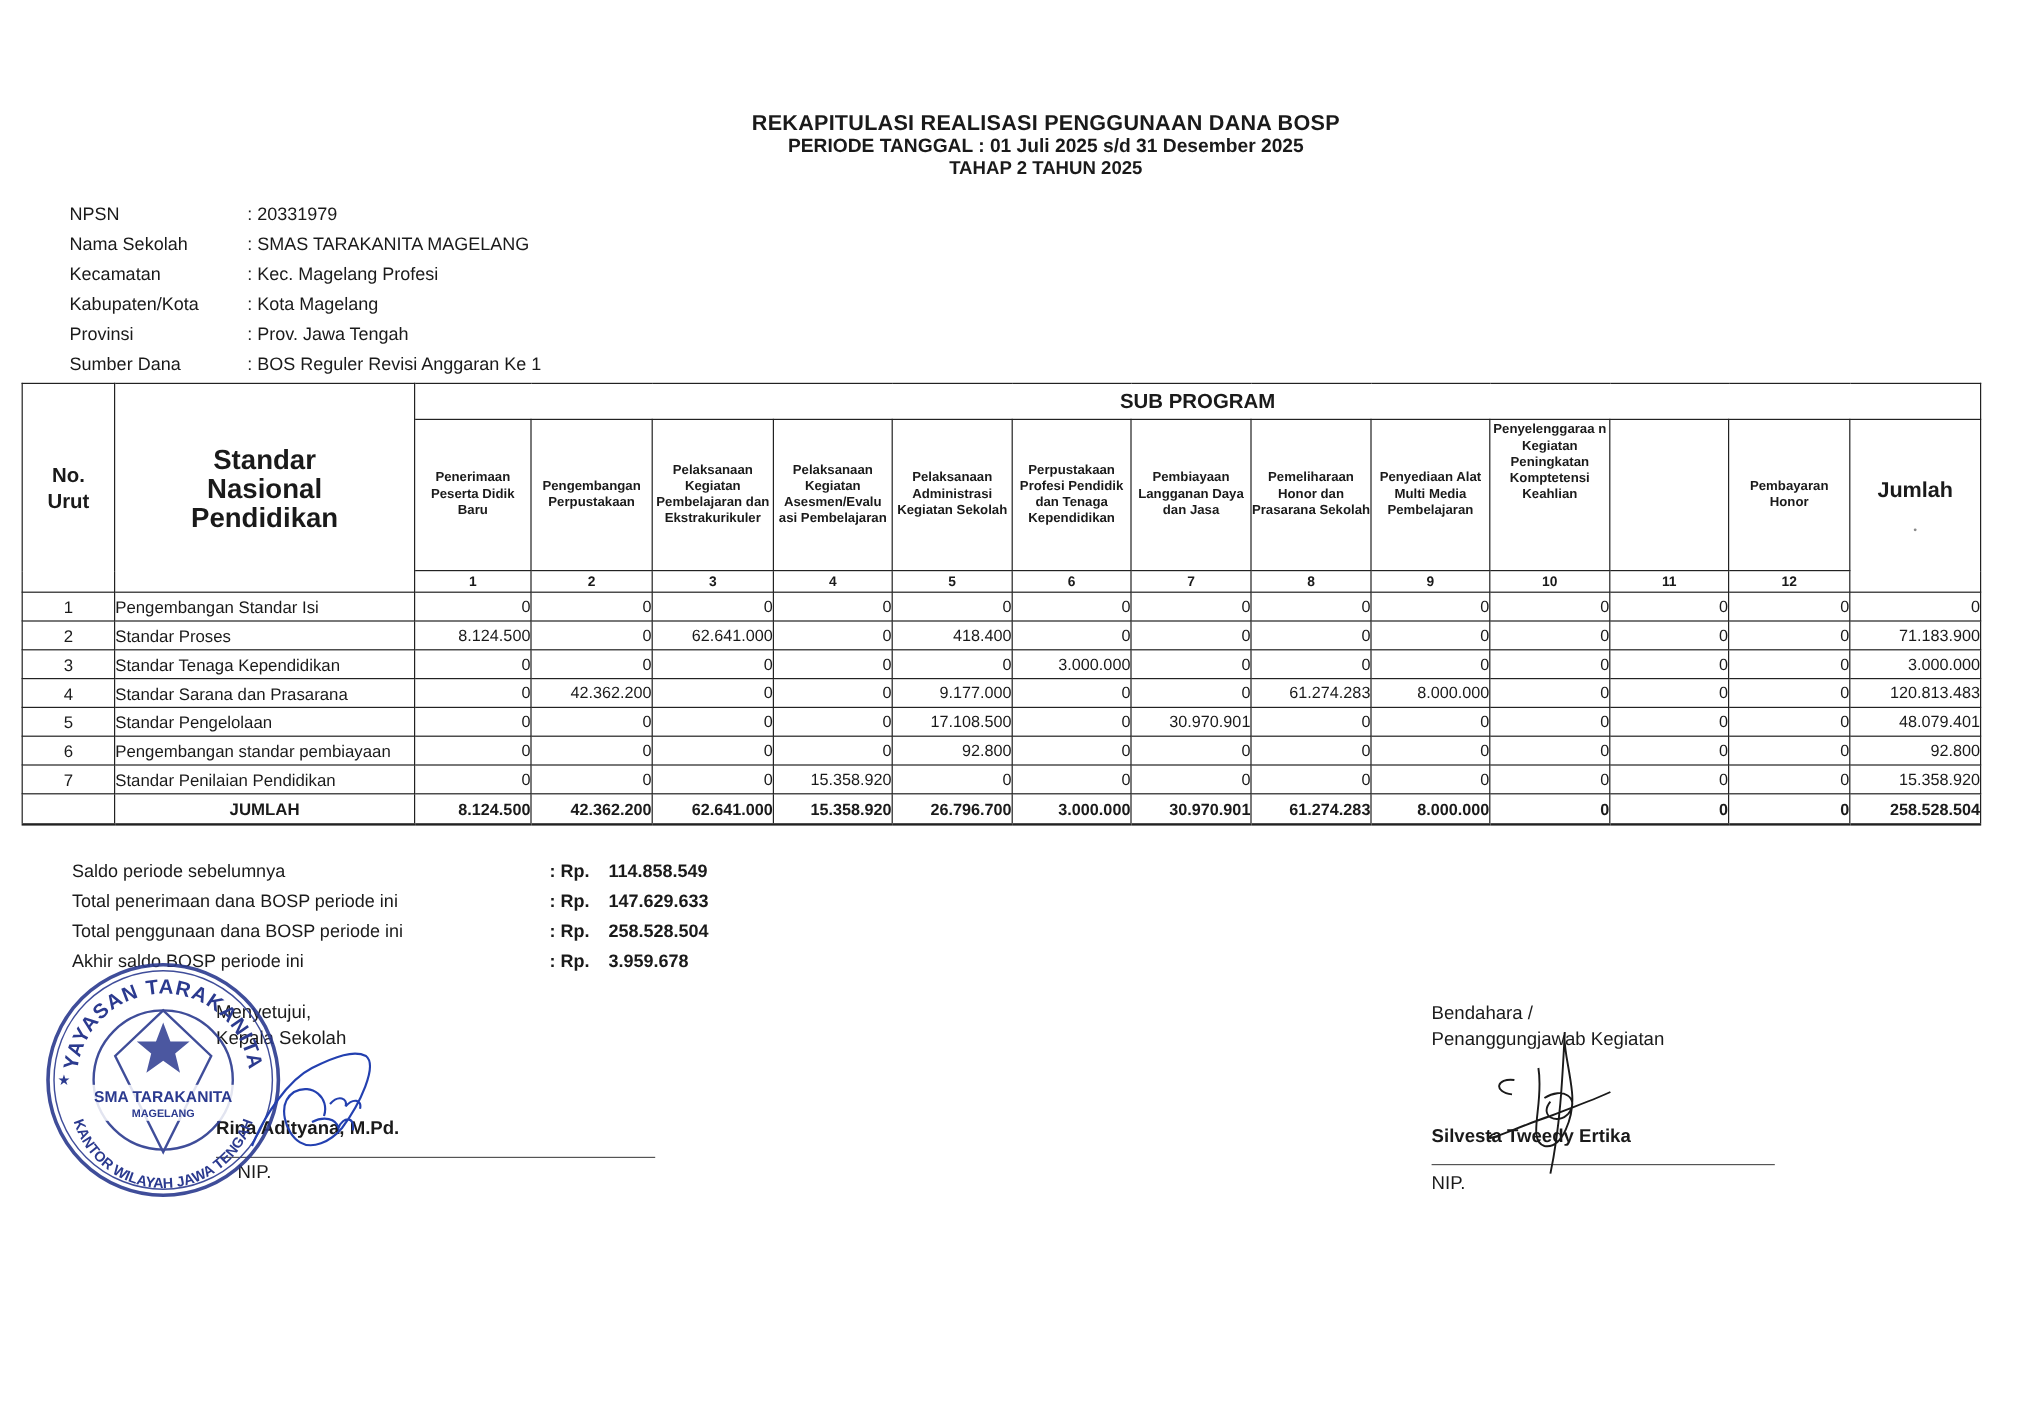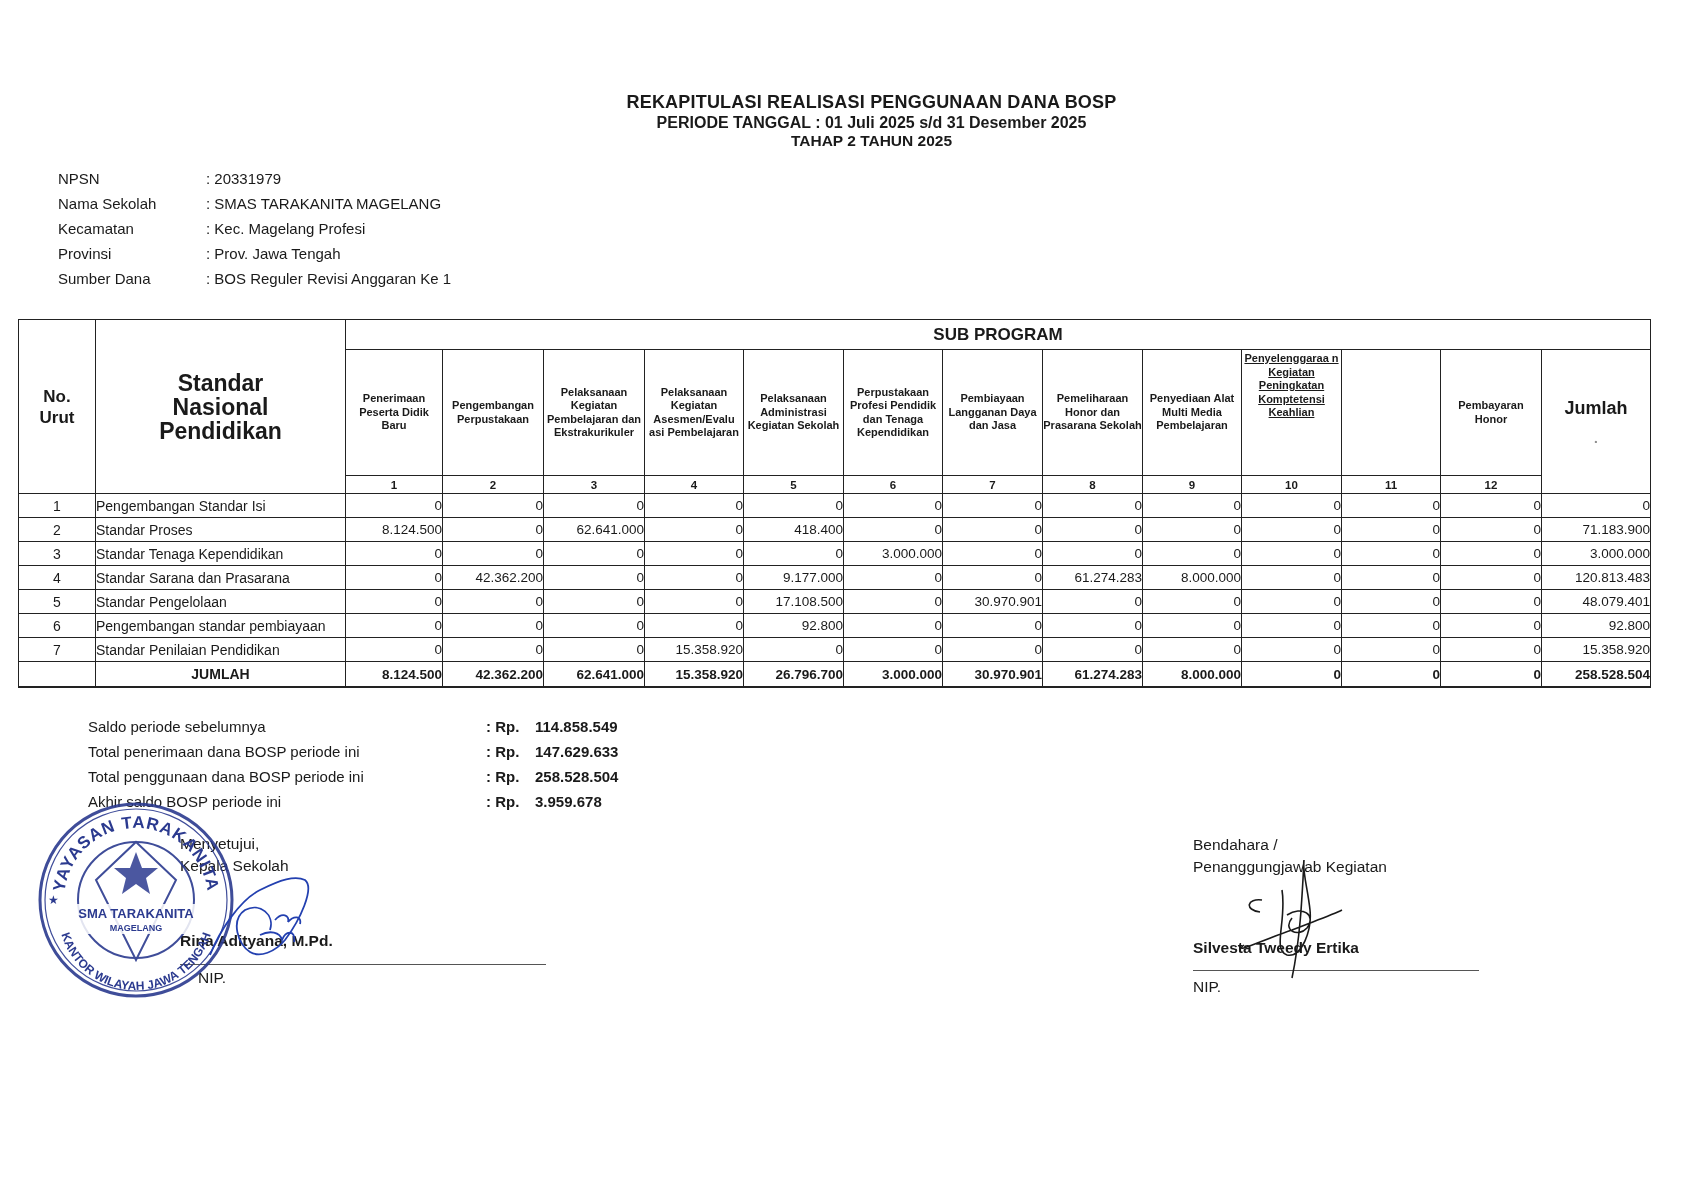--- a/index.html
+++ b/index.html
@@ -14,32 +14,32 @@
   .info .lbl { width:148px; }
   .info .val { }
 
   table.rekap { position:absolute; left:18px; top:319px; border-collapse:collapse; table-layout:fixed; width:1633px; }
   table.rekap td, table.rekap th { border:1.6px solid #222; padding:0; }
   th { font-weight:bold; }
   .h-no { font-size:17px; line-height:21px; }
   .h-snp { font-size:23px; line-height:24px; }
   .h-sub { font-size:17px; height:29px; text-align:center; }
   .h-col { font-size:11px; line-height:13.5px; text-align:center; vertical-align:middle; height:123px; padding:0 1px; }
-  .h-col.top { vertical-align:top; padding-top:2px;text-decoration:underline; }
+  .h-col.top { vertical-align:top; padding-top:2px; }
   .h-num { font-size:11.5px; height:17px; text-align:center; }
   .h-jml { font-size:18px; }
   .h-jml .dot { display:block; font-size:8px; color:#888; margin-top:18px; }
   td.no { text-align:center; font-size:14px; height:23px; }
   td.name { font-size:14px; padding-left:3px; white-space:nowrap; }
   td.num { text-align:right; font-size:13.5px; padding-right:3px; }
   tr.total td { font-weight:bold; height:24px; border-bottom:2px solid #222; }
   tr.total td.name { text-align:center; padding-left:0; }
 
   .summary { position:absolute; left:60px; top:714px; font-size:15px; }
-  .summary .row { height:25px; line-height:25px; display:flex;margin-left:28px; }
+  .summary .row { height:25px; line-height:25px; display:flex; }
   .summary .lbl { width:398px; }
   .summary .rp { font-weight:bold; width:49px; }
   .summary .amt { font-weight:bold; }
 
   .sign-left { position:absolute; left:180px; top:833px; font-size:15.5px; line-height:22px; }
   .sign-left .name { font-weight:bold; position:absolute; top:97px; left:0; white-space:nowrap; }
   .sign-left .line { position:absolute; top:131px; left:0; width:366px; border-top:1px solid #555; }
   .sign-left .nip { position:absolute; top:134px; left:18px; }
 
   .sign-right { position:absolute; left:1193px; top:834px; font-size:15.5px; line-height:22px; }
@@ -65,20 +65,24 @@
       <span class="lbl">NPSN</span>
       <span class="val">: 20331979</span>
     </div>
   <div class="row">
       <span class="lbl">Nama Sekolah</span>
       <span class="val">: SMAS TARAKANITA MAGELANG</span>
     </div>
   <div class="row">
       <span class="lbl">Kecamatan</span>
       <span class="val">: Kec. Magelang Profesi</span>
+    </div>
+  <div class="row">
+      <span class="lbl">Kabupaten/Kota</span>
+      <span class="val">: Kota Magelang</span>
     </div>
   <div class="row">
       <span class="lbl">Provinsi</span>
       <span class="val">: Prov. Jawa Tengah</span>
     </div>
   <div class="row">
       <span class="lbl">Sumber Dana</span>
       <span class="val">: BOS Reguler Revisi Anggaran Ke 1</span>
     </div>
 </div>

